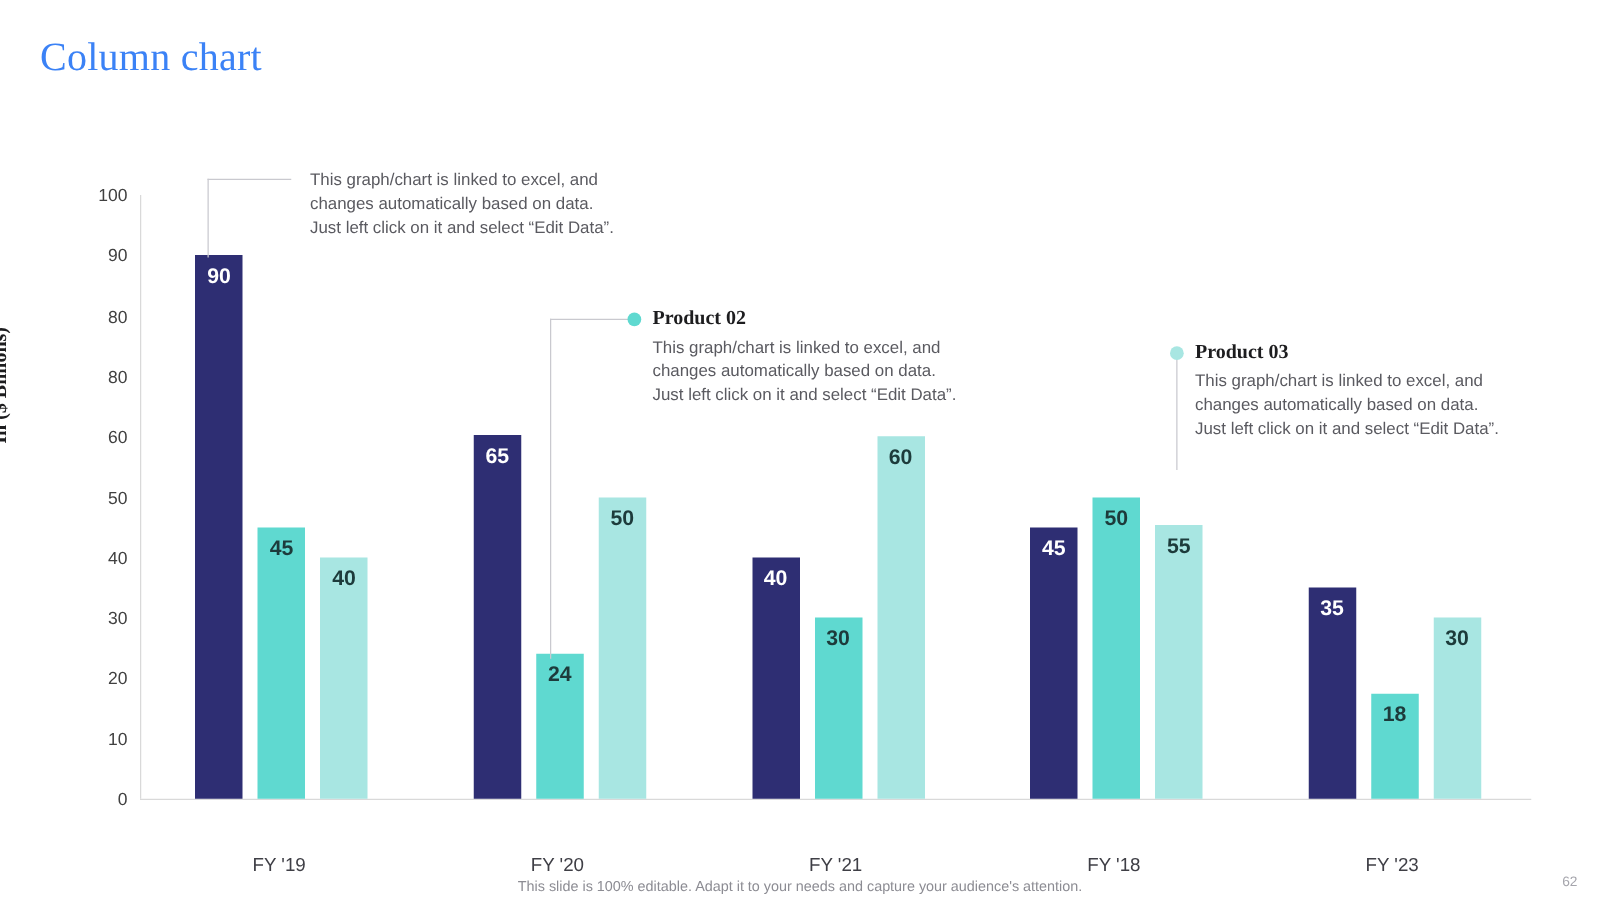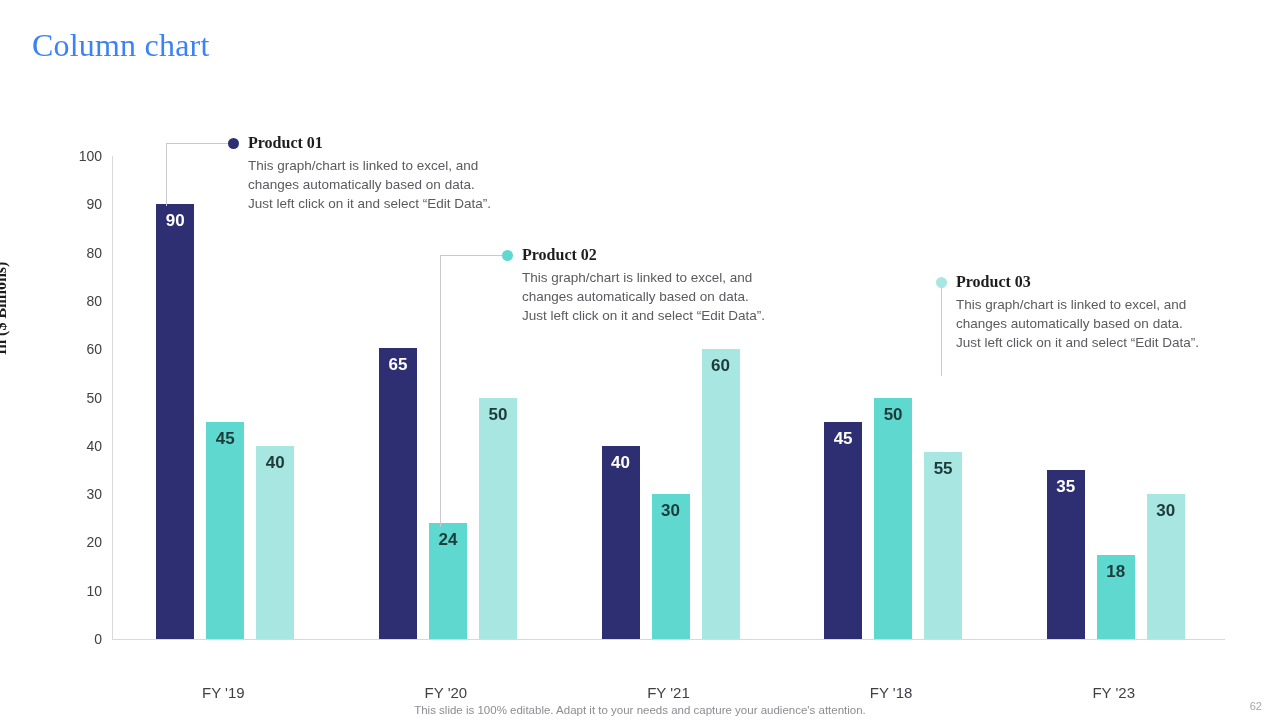--- a/index.html
+++ b/index.html
@@ -215,21 +215,21 @@
           <span class="val">60</span>
         </div>
       </div>
       <div class="group" style="left: 824.1px; top: 156px; width: 138px;">
         <div class="bar s0" style="left: 0px; height: 217.35px;">
           <span class="val">45</span>
         </div>
         <div class="bar s1" style="left: 50px; height: 241.5px;">
           <span class="val">50</span>
         </div>
-        <div class="bar s2" style="left: 100px; height: 187px;">
+        <div class="bar s2" style="left: 100px; height: 219px;">
           <span class="val">55</span>
         </div>
       </div>
       <div class="group" style="left: 1046.7px; top: 156px; width: 138px;">
         <div class="bar s0" style="left: 0px; height: 169.05px;">
           <span class="val">35</span>
         </div>
         <div class="bar s1" style="left: 50px; height: 84px;">
           <span class="val">18</span>
         </div>
@@ -248,24 +248,20 @@
 
   <div class="leader" style="left:166px;top:143px;width:1px;height:63px;"></div>
   <div class="leader" style="left:166px;top:143px;width:67px;height:1px;"></div>
 
   <div class="leader" style="left:440px;top:255px;width:1px;height:272px;"></div>
   <div class="leader" style="left:440px;top:255px;width:67px;height:1px;"></div>
 
   <div class="leader" style="left:941px;top:282px;width:1px;height:94px;"></div>
 
   <div class="callout" style="left:228px;top:134px;">
-    <div class="head">
-      <span class="dot" style="background:#2E2E73;"></span>
-      <span class="name">Product 01</span>
-    </div>
     <div class="body">
       <div>This graph/chart is linked to excel, and</div>
       <div>changes automatically based on data.</div>
       <div>Just left click on it and select “Edit Data”.</div>
     </div>
   </div>
 
   <div class="callout" style="left:502px;top:246px;">
     <div class="head">
       <span class="dot" style="background:#5FD9D0;"></span>

